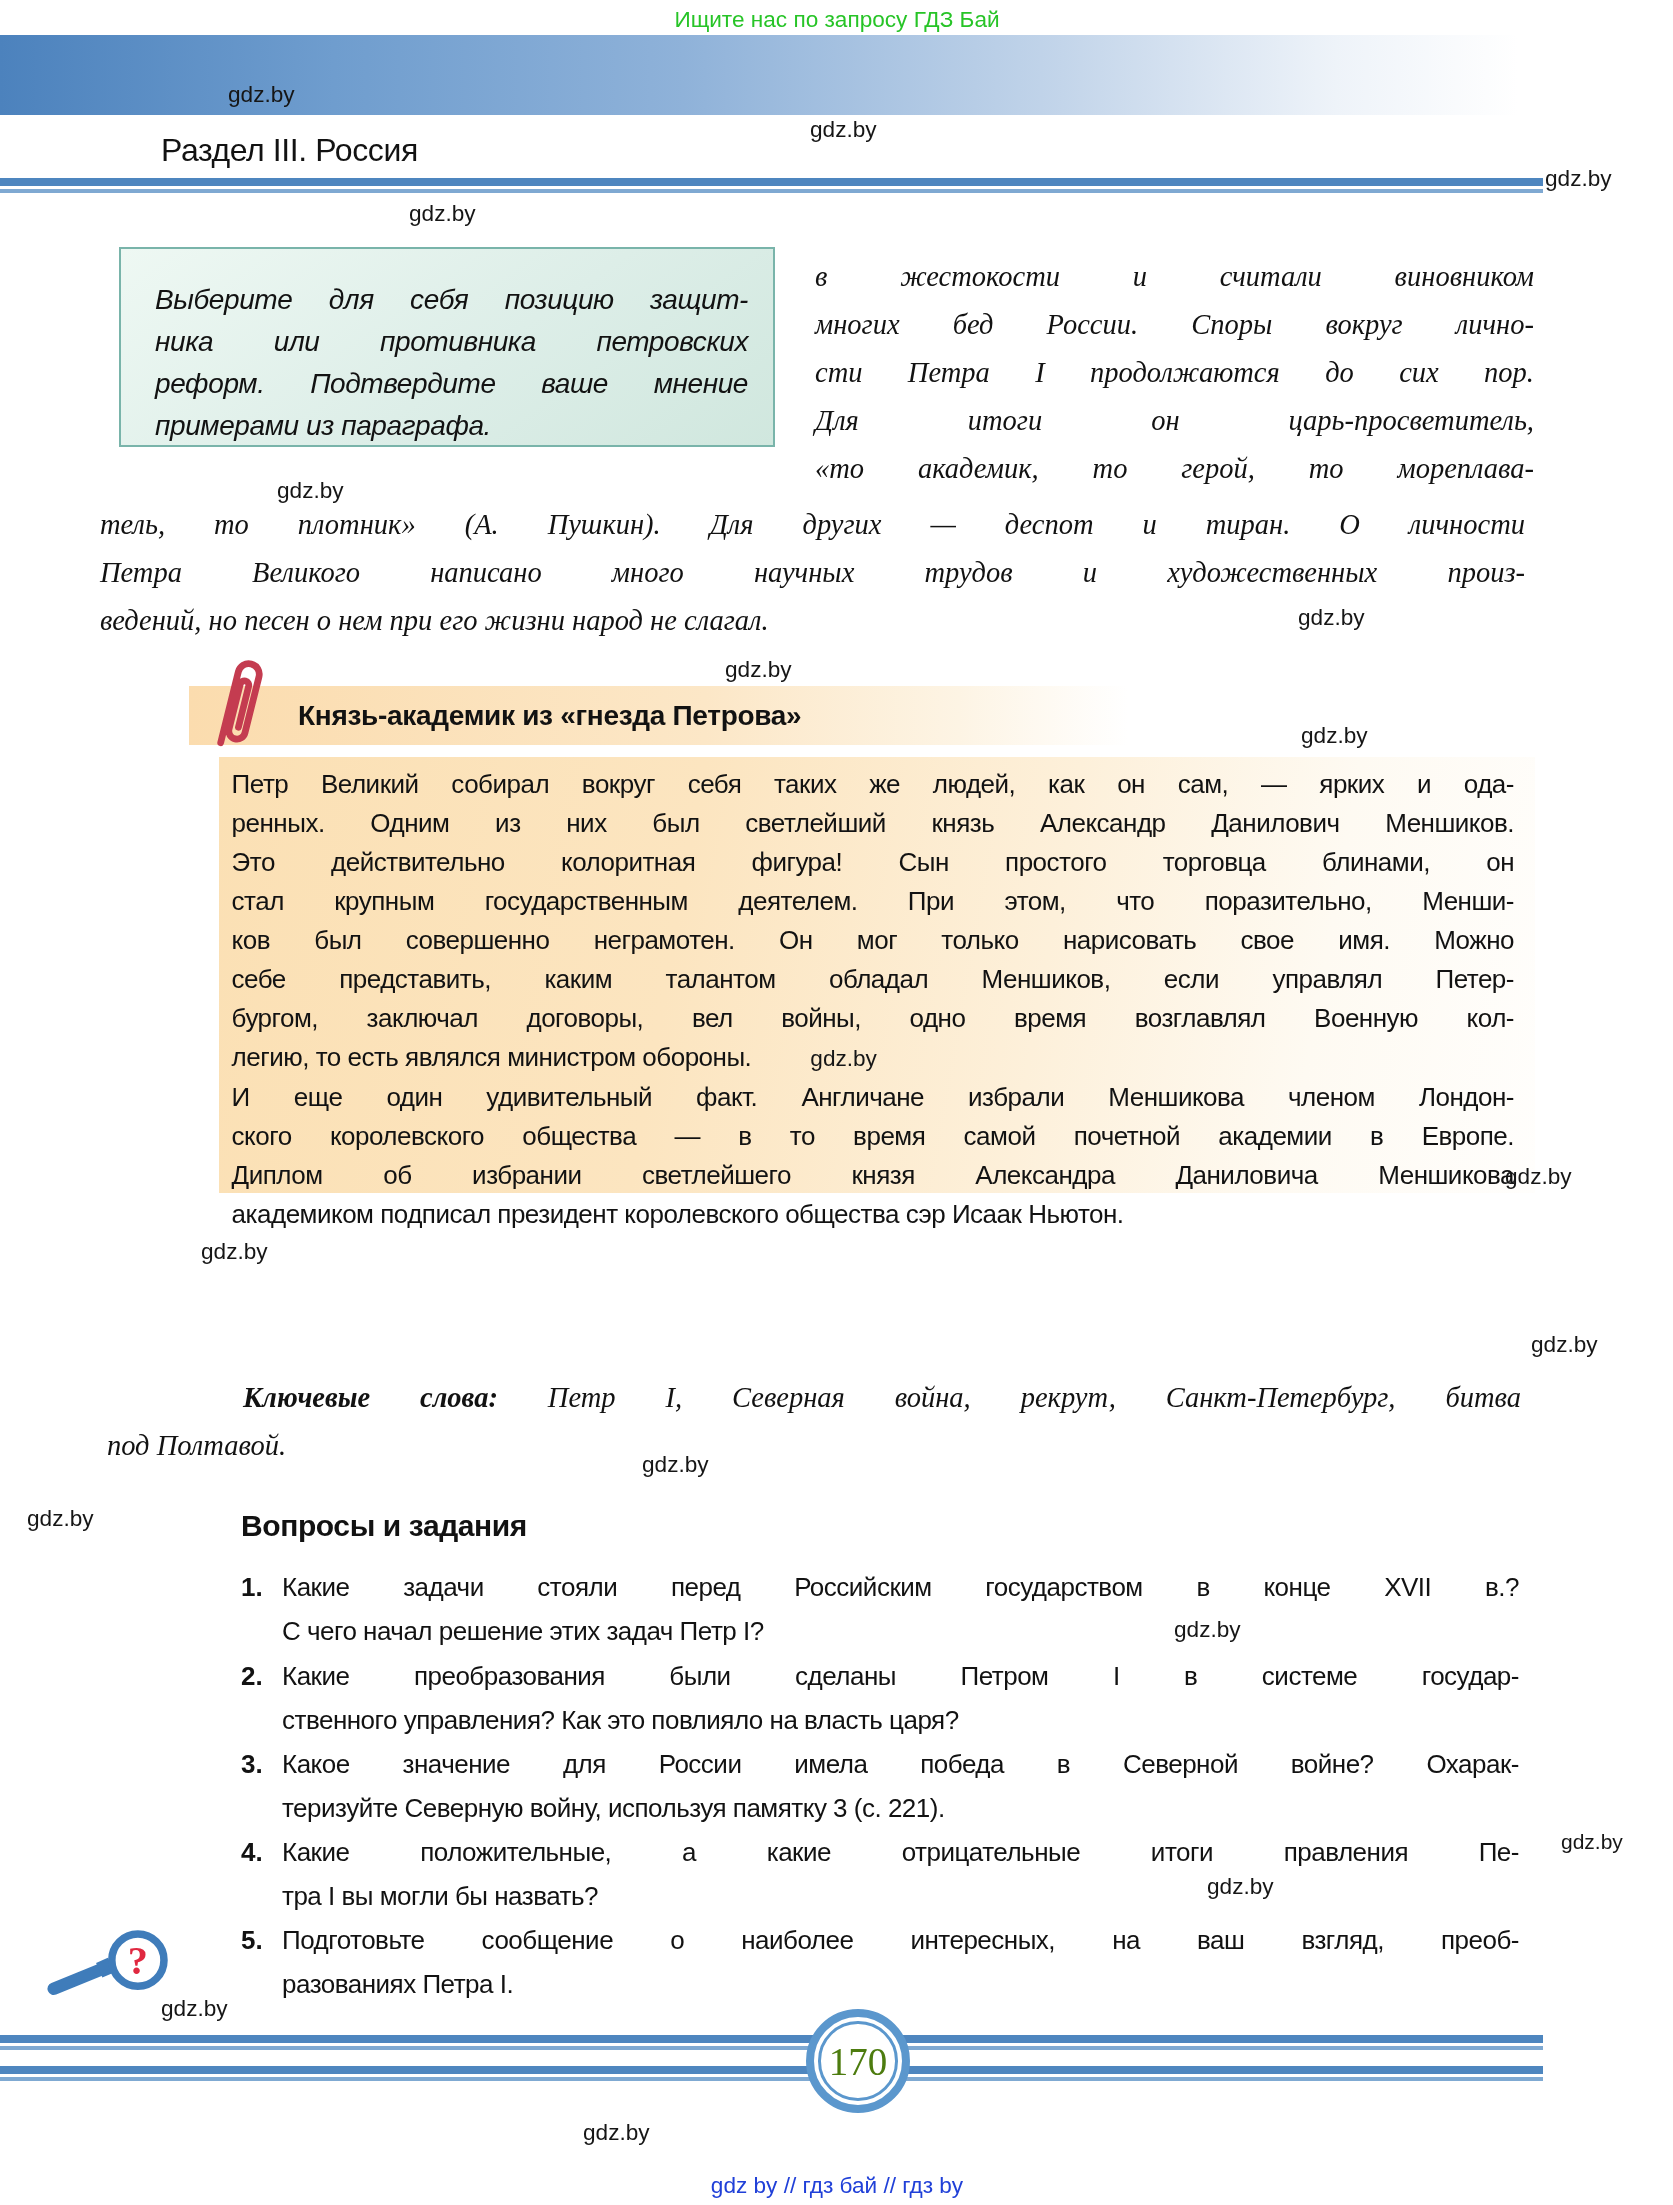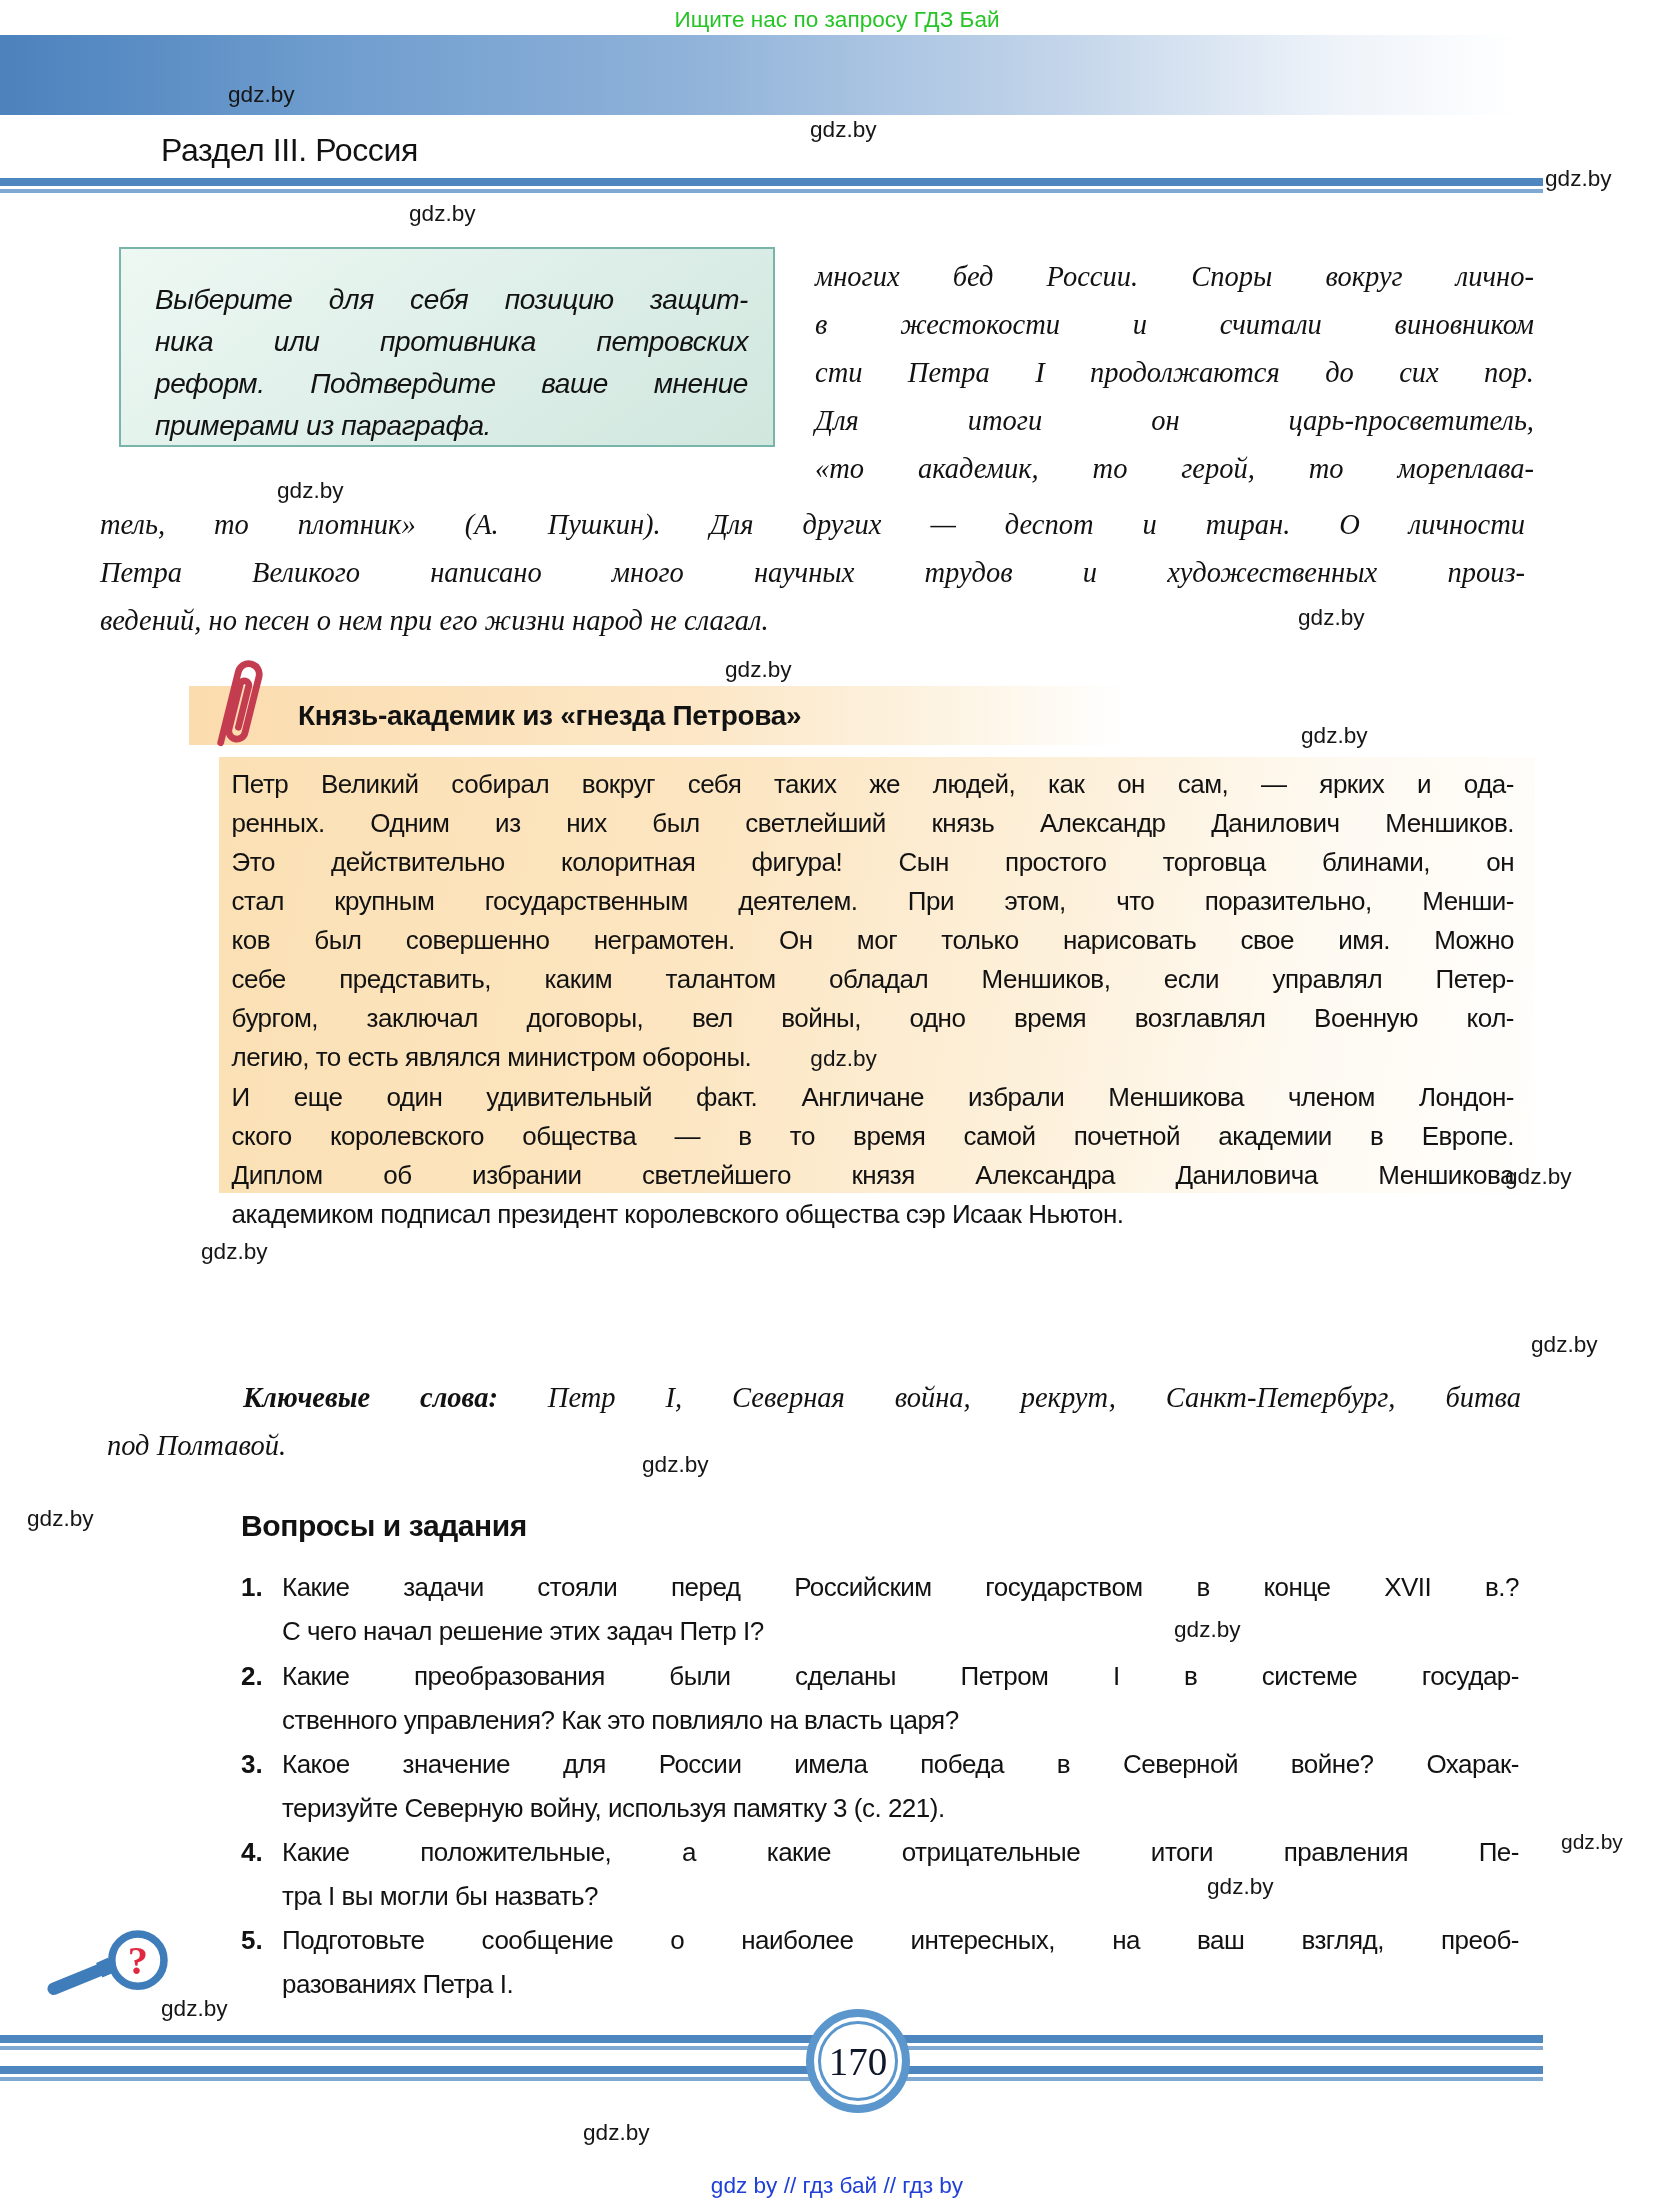--- a/index.html
+++ b/index.html
@@ -49,21 +49,21 @@
   .q-item{position:absolute;left:241px;width:1280px;}
   .q-num{position:absolute;left:0;top:0;font-weight:bold;font-size:26px;line-height:44px;}
   .q-lines{position:absolute;left:41px;top:0;width:1237px;}
   .q-lines .ln{font-size:26px;line-height:44px;letter-spacing:-0.5px;}
 
   .icon-abs{position:absolute;}
   .page-badge{position:absolute;left:806px;top:2009px;width:104px;height:104px;box-sizing:border-box;
         border-radius:50%;background:#ffffff;border:8.4px solid #5b97cd;z-index:2;}
   .page-badge .inner{position:absolute;inset:4.2px;border:3.4px solid #5b97cd;border-radius:50%;
         display:flex;align-items:center;justify-content:center;
-        font-family:"Liberation Serif",serif;font-size:39px;color:#0f172a;}
+        font-family:"Liberation Serif",serif;font-size:39px;color:#4d7c0f;}
   .footer-links{position:absolute;left:0;top:2173px;width:100%;text-align:center;
         font-size:22.6px;color:#2040d8;}
 </style>
 </head>
 <body>
 
 <div class="page">
 
   <div class="top-notice">Ищите нас по запросу ГДЗ Бай</div>
 
@@ -79,22 +79,22 @@
   <span class="wm" style="left:409px;top:201px;">gdz.by</span>
 
   <div class="task-box">
     <div class="ln jl">Выберите для себя позицию защит-</div>
     <div class="ln jl">ника или противника петровских</div>
     <div class="ln jl">реформ. Подтвердите ваше мнение</div>
     <div class="ln ll">примерами из параграфа.</div>
   </div>
 
   <div class="intro-right serif">
+    <div class="ln jl">в жестокости и считали виновником</div>
     <div class="ln jl">многих бед России. Споры вокруг лично-</div>
-    <div class="ln jl">в жестокости и считали виновником</div>
     <div class="ln jl">сти Петра I продолжаются до сих пор.</div>
     <div class="ln jl">Для итоги он царь-просветитель,</div>
     <div class="ln jl">«то академик, то герой, то мореплава-</div>
   </div>
   <span class="wm" style="left:1545px;top:166px;">gdz.by</span>
 
   <div class="intro-full serif">
     <div class="ln jl">тель, то плотник» (А. Пушкин). Для других — деспот и тиран. О личности</div>
     <div class="ln jl">Петра Великого написано много научных трудов и художественных произ-</div>
     <div class="ln ll">ведений, но песен о нем при его жизни народ не слагал.</div>

